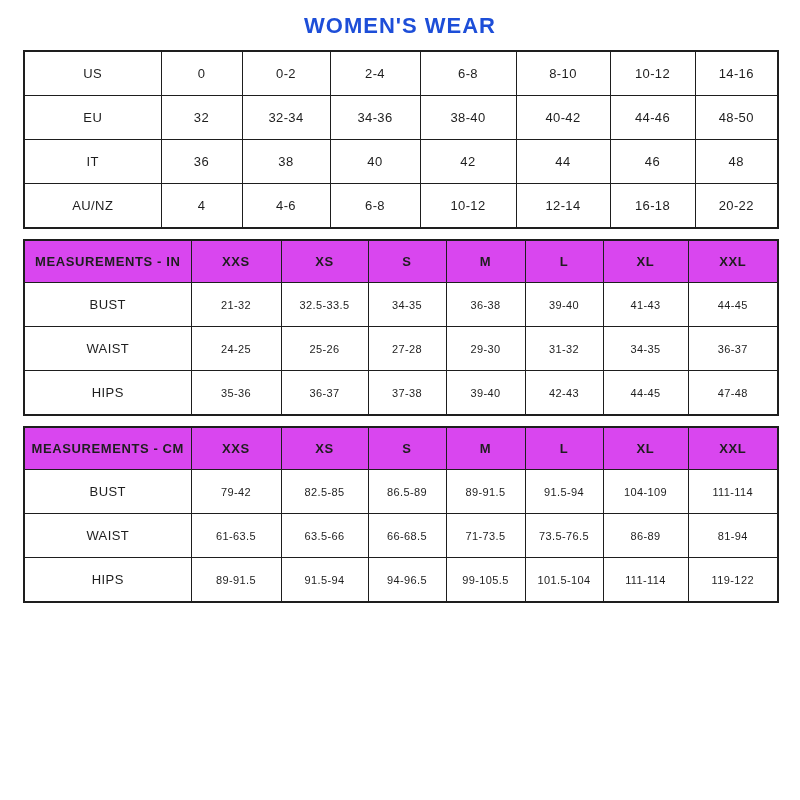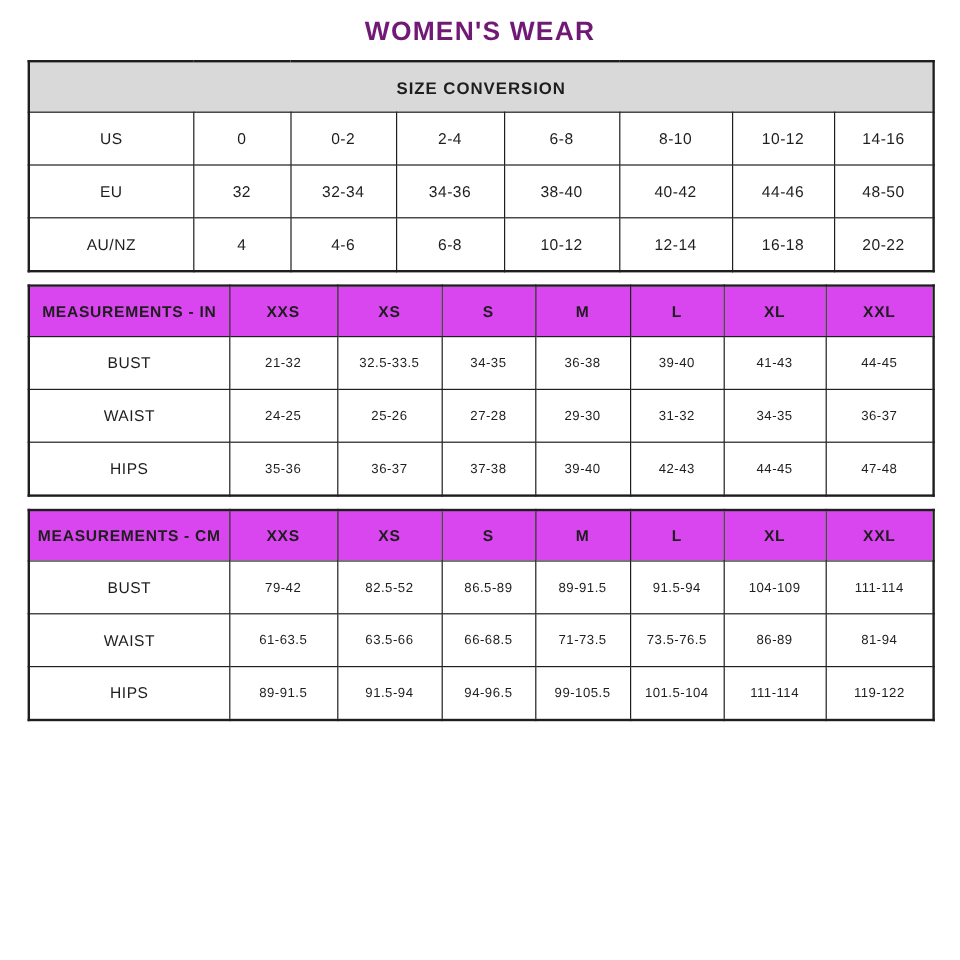--- a/index.html
+++ b/index.html
@@ -10,21 +10,21 @@
     -webkit-font-smoothing: antialiased;
   }
   .page { padding: 0 23px; }
   .page-title {
     margin: 0;
     padding: 13px 0 11px 0;
     text-align: center;
     font-size: 22px;
     font-weight: 700;
     letter-spacing: 1px;
-    color: #701a75;
+    color: #1d4ed8;
   }
   table.size-table {
     border-collapse: collapse;
     table-layout: fixed;
     width: 754px;
     border: 2px solid #1e1e1e;
   }
   table.size-table td {
     border: 1.5px solid #1e1e1e;
     text-align: center;
@@ -70,42 +70,49 @@
       <col style="width:137px">
         <col style="width:81px">
         <col style="width:88px">
       <col style="width:90px">
         <col style="width:96px">
         <col style="width:94px">
       <col style="width:85px">
         <col style="width:83px">
     </colgroup>
     <tbody>
-        <tr class="banner-row">
-          <td colspan="8">SIZE CONVERSION</td>
-        </tr>
         <tr>
           <td class="row-label">US</td>
           <td class="cell-value">0</td>
           <td class="cell-value">0-2</td>
           <td class="cell-value">2-4</td>
           <td class="cell-value">6-8</td>
           <td class="cell-value">8-10</td>
           <td class="cell-value">10-12</td>
           <td class="cell-value">14-16</td>
         </tr>
         <tr>
           <td class="row-label">EU</td>
           <td class="cell-value">32</td>
           <td class="cell-value">32-34</td>
           <td class="cell-value">34-36</td>
           <td class="cell-value">38-40</td>
           <td class="cell-value">40-42</td>
           <td class="cell-value">44-46</td>
           <td class="cell-value">48-50</td>
+        </tr>
+        <tr>
+          <td class="row-label">IT</td>
+          <td class="cell-value">36</td>
+          <td class="cell-value">38</td>
+          <td class="cell-value">40</td>
+          <td class="cell-value">42</td>
+          <td class="cell-value">44</td>
+          <td class="cell-value">46</td>
+          <td class="cell-value">48</td>
         </tr>
         <tr>
           <td class="row-label">AU/NZ</td>
           <td class="cell-value">4</td>
           <td class="cell-value">4-6</td>
           <td class="cell-value">6-8</td>
           <td class="cell-value">10-12</td>
           <td class="cell-value">12-14</td>
           <td class="cell-value">16-18</td>
           <td class="cell-value">20-22</td>
@@ -186,21 +193,21 @@
           <td>XS</td>
           <td>S</td>
           <td>M</td>
           <td>L</td>
           <td>XL</td>
           <td>XXL</td>
         </tr>
         <tr>
           <td class="row-label">BUST</td>
           <td class="cell-value">79-42</td>
-          <td class="cell-value">82.5-52</td>
+          <td class="cell-value">82.5-85</td>
           <td class="cell-value">86.5-89</td>
           <td class="cell-value">89-91.5</td>
           <td class="cell-value">91.5-94</td>
           <td class="cell-value">104-109</td>
           <td class="cell-value">111-114</td>
         </tr>
         <tr>
           <td class="row-label">WAIST</td>
           <td class="cell-value">61-63.5</td>
           <td class="cell-value">63.5-66</td>

